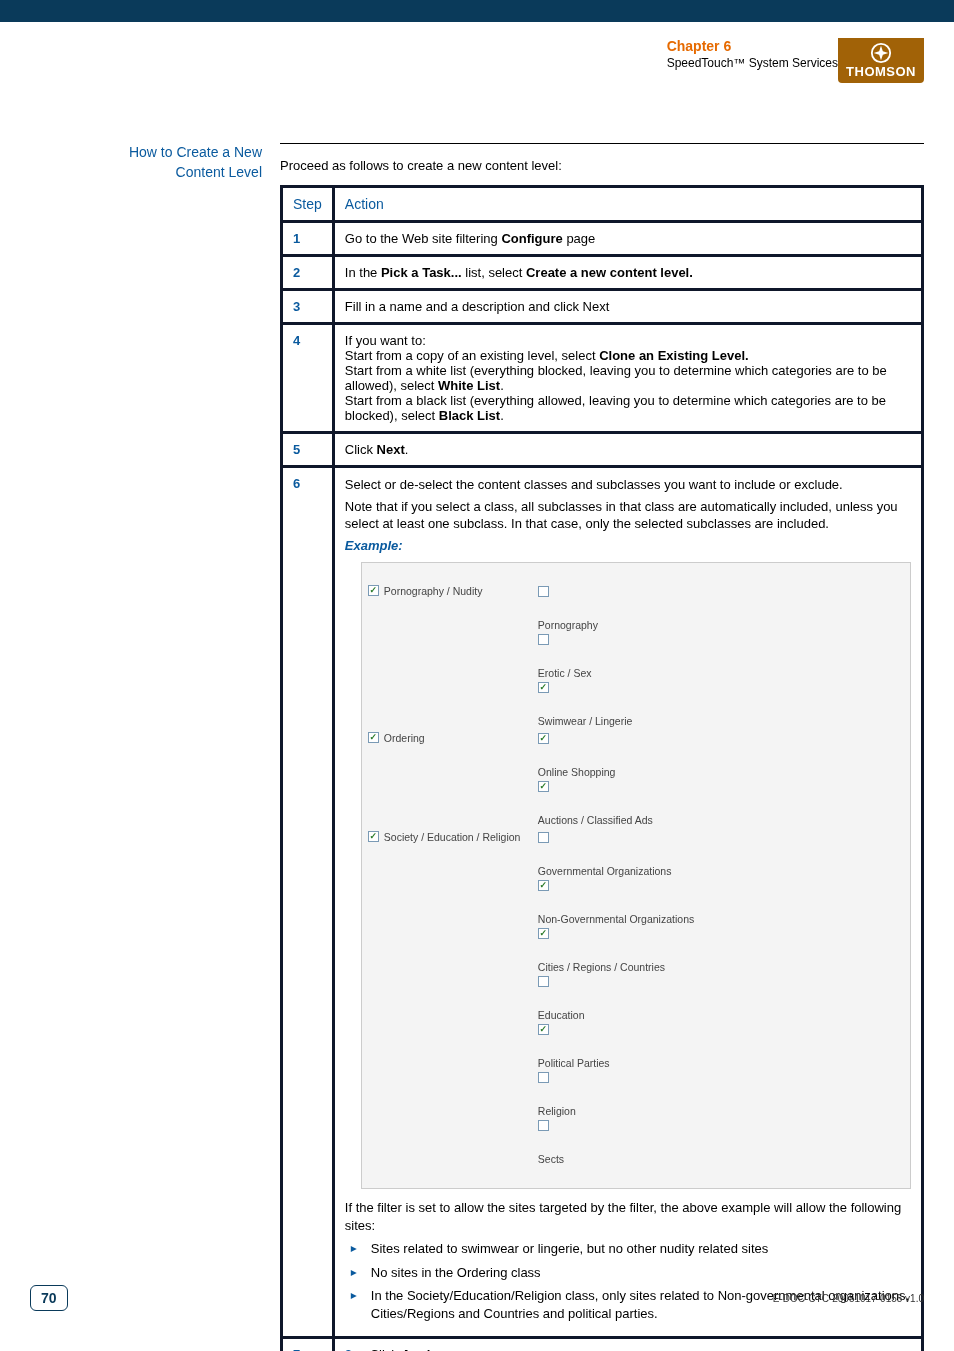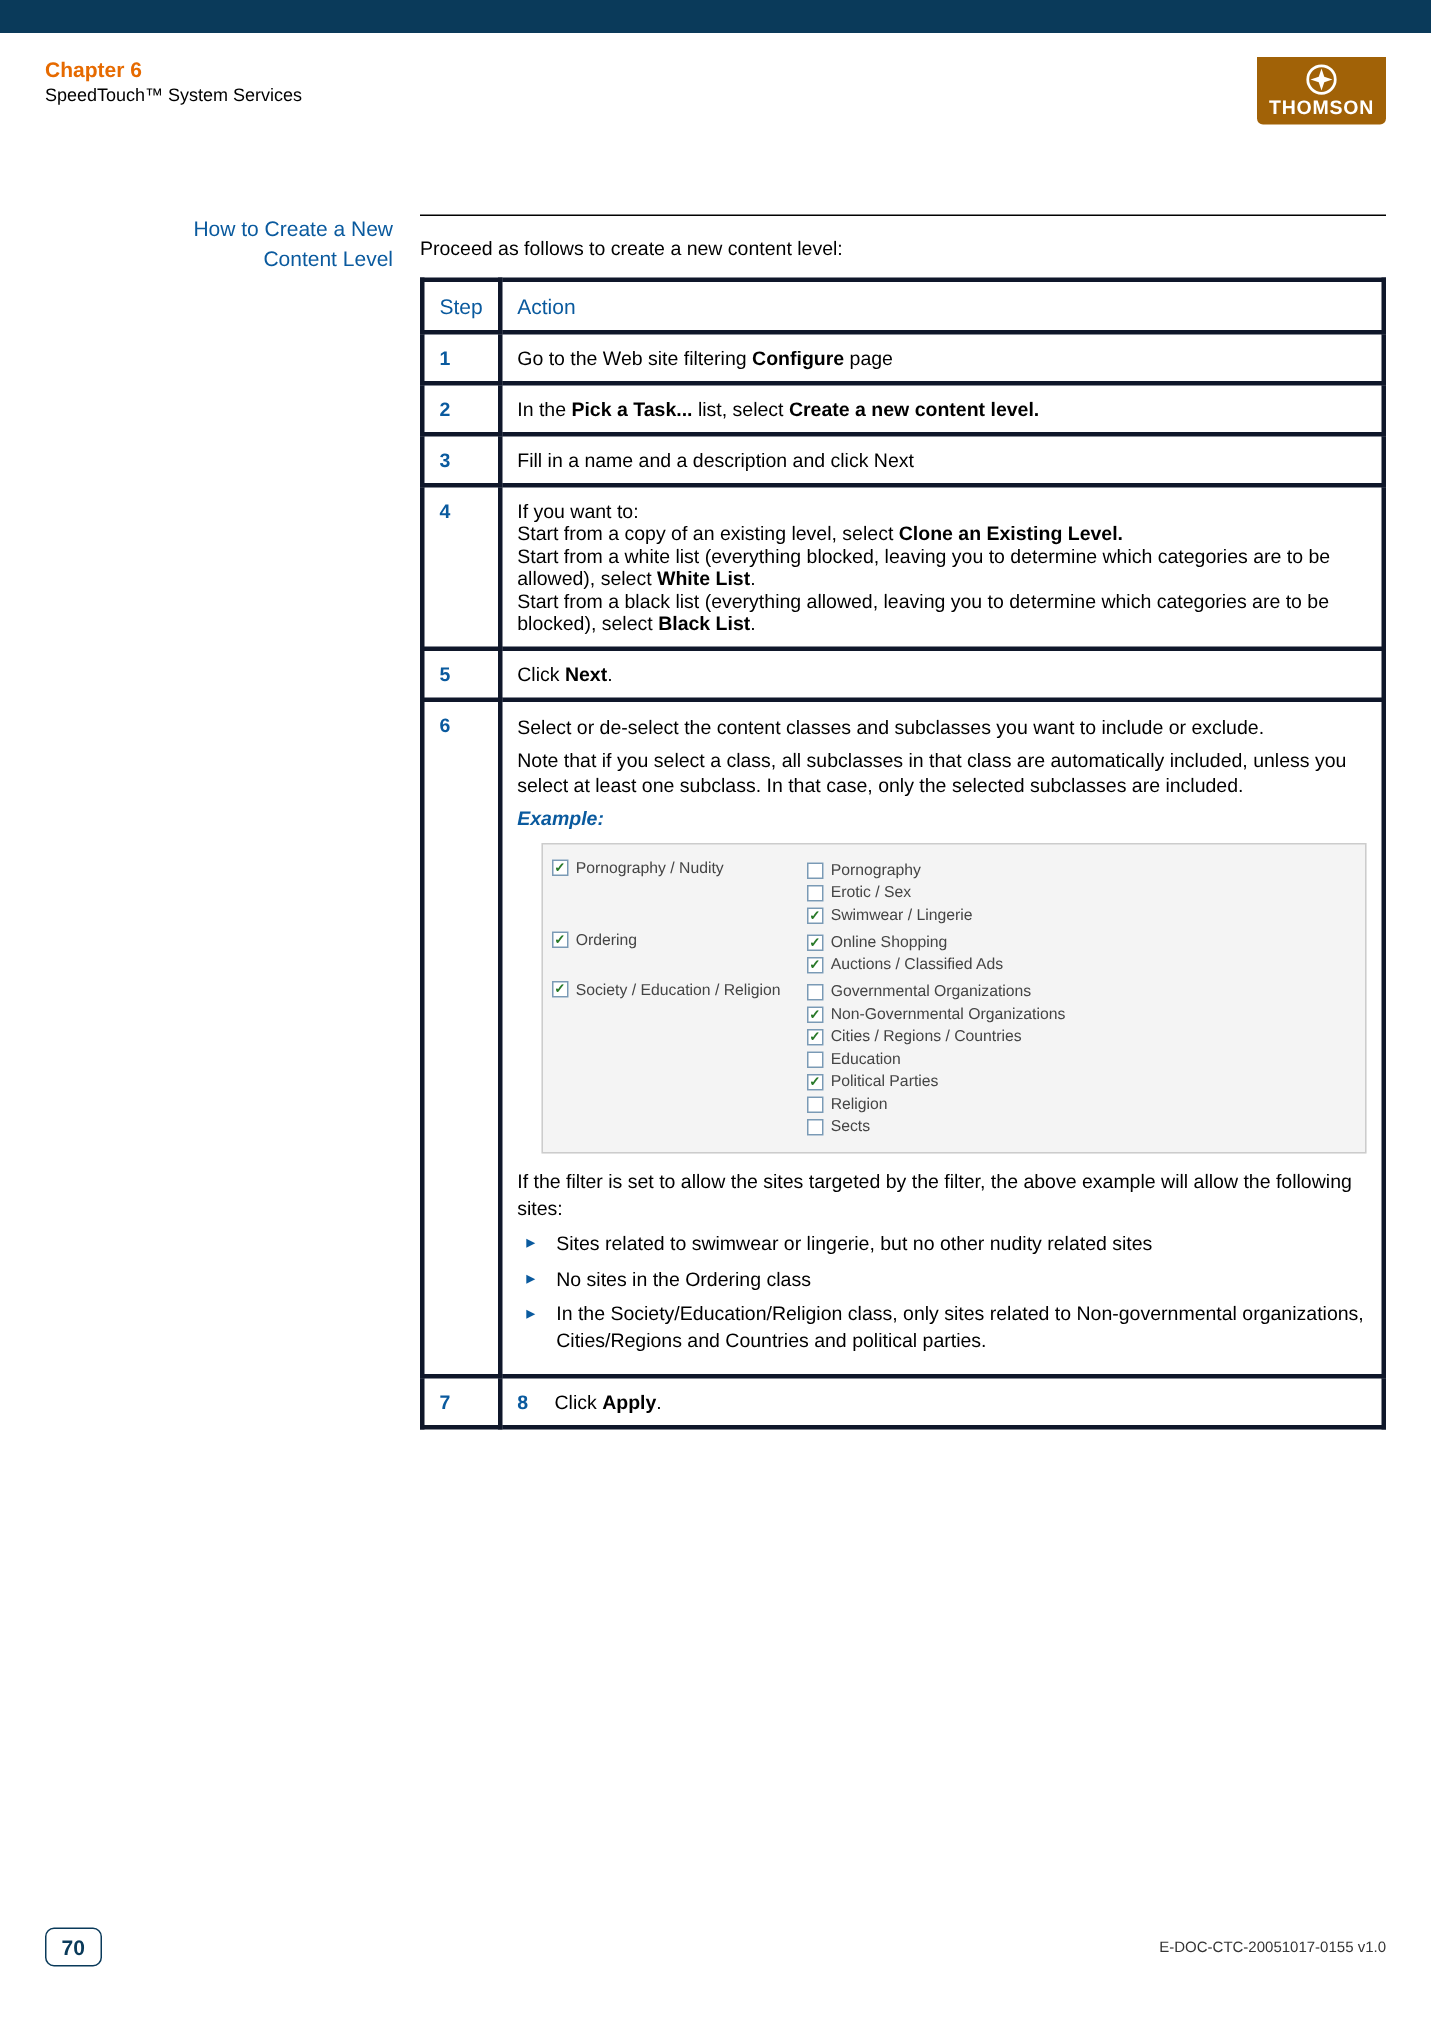--- a/index.html
+++ b/index.html
@@ -12,21 +12,21 @@
     height: 1351px;
     position: relative;
   }
   .top-bar {
     background: #0a3a5a;
     height: 22px;
     width: 100%;
   }
   .header {
     display: flex;
-    justify-content: space-between;
+    justify-content: flex-end;
     align-items: flex-start;
     padding: 16px 30px 0 30px;
   }
   .header-left {}
   .chapter-title {
     color: #e66a00;
     font-weight: bold;
     font-size: 14px;
   }
   .subtitle {
@@ -91,44 +91,45 @@
     width: 50px;
   }
   .example-label {
     color: #0a5a9e;
     font-style: italic;
     font-weight: bold;
   }
   .example-box {
     margin: 8px 0 10px 16px;
     background: #f4f4f4;
-    padding: 8px 6px;
+    padding: 20px 6px;
     border: 1px solid #ccc;
     font-size: 10.5px;
     color: #444;
   }
   .ex-row {
     display: flex;
     align-items: flex-start;
     padding: 1.5px 0;
   }
   .ex-col-left {
     width: 170px;
     display: flex;
     align-items: center;
     gap: 5px;
   }
   .ex-col-right {
     flex: 1;
   }
   .ex-sub {
     display: flex;
-    align-items: center;
-    gap: 5px;
+    align-items: flex-start;
+    gap: 22px;
     padding: 1.5px 0;
+    flex-direction: column;
   }
   .cb {
     width: 11px; height: 11px;
     border: 1px solid #7a9ab5;
     background: #fff;
     display: inline-flex;
     align-items: center;
     justify-content: center;
     flex-shrink: 0;
   }

